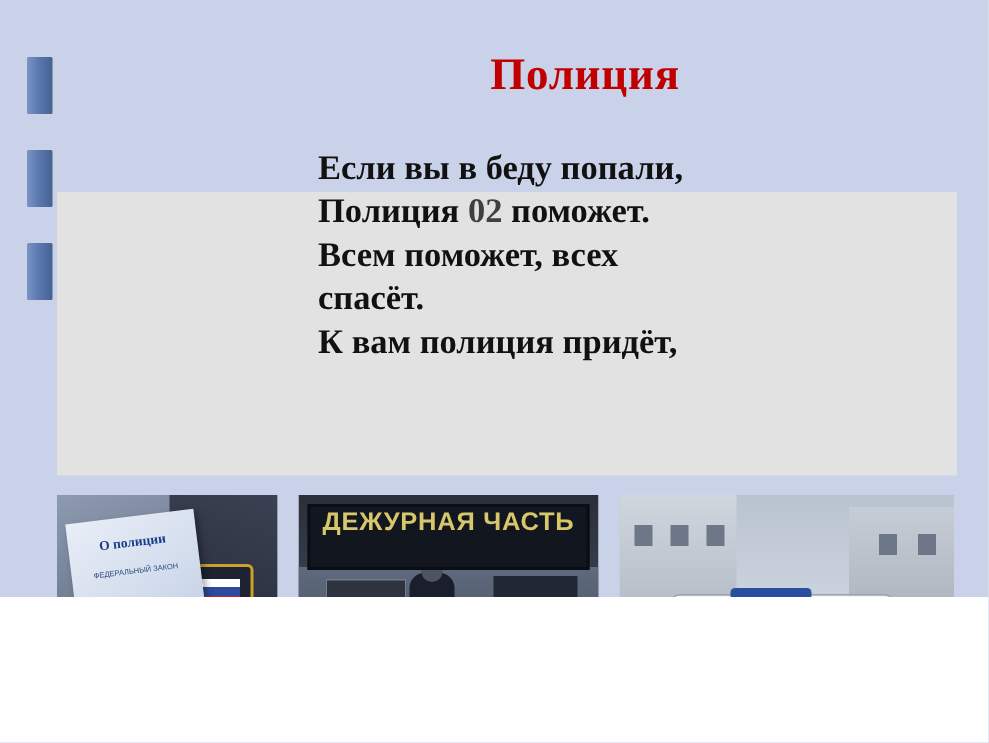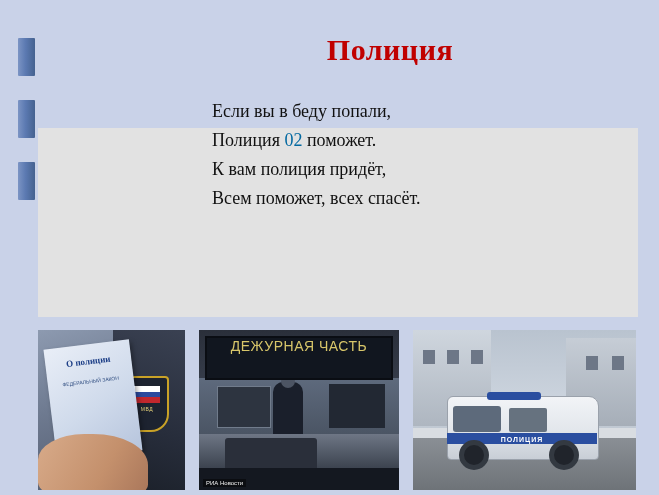--- a/index.html
+++ b/index.html
@@ -9,21 +9,21 @@
   body {
     width: 659px;
     height: 495px;
     font-family: "Liberation Serif", serif;
     background: #ffffff;
     overflow: hidden;
   }
   .slide {
     position: relative;
     width: 659px;
-    height: 495px;
+    height: 398px;
     background: #c9d2e8;
     box-sizing: border-box;
     overflow: hidden;
   }
   
   .deco-bar {
     position: absolute;
     left: 18px;
     width: 17px;
     height: 38px;
@@ -53,27 +53,27 @@
     width: 600px;
     height: 189px;
     background: #e2e2e2;
   }
 
   .poem {
     position: absolute;
     left: 212px;
     top: 97px;
     width: 250px;
-    font-size: 18px;
-    font-weight: normal;
+    font-size: 23px;
+    font-weight: bold;
     line-height: 29px;
     color: #111111;
   }
   .poem .phone {
-    color: #0369a1;
+    color: #404040;
   }
 
   .photos {
     position: absolute;
     left: 38px;
     top: 330px;
     width: 600px;
     height: 160px;
     display: flex;
     gap: 14px;
@@ -168,22 +168,22 @@
     position: absolute;
     left: 6px; top: 6px;
     right: 6px; height: 40px;
     background: #11161f;
     border: 2px solid #0a0d13;
   }
   .p2-board-txt {
     position: absolute;
     left: 0; right: 0; top: 8px;
     text-align: center;
-    font-size: 14px;
-    font-weight: normal;
+    font-size: 17px;
+    font-weight: bold;
     color: #d8c66a;
     font-family: "Liberation Sans", sans-serif;
     letter-spacing: 0.5px;
   }
   .p2-wall {
     position: absolute;
     left: 0; top: 48px; right: 0; height: 58px;
     background: linear-gradient(to bottom, #5e6a7d 0%, #4a5463 100%);
   }
   .p2-win {
@@ -338,22 +338,22 @@
   <div class="deco-bar b2"></div>
   <div class="deco-bar b3"></div>
 
   <div class="title">Полиция</div>
 
   <div class="text-panel"></div>
 
   <div class="poem">
     <div>Если вы в беду попали,</div>
     <div><span>Полиция </span><span class="phone">02</span><span> поможет.</span></div>
+    <div>Всем поможет, всех спасёт.</div>
     <div>К вам полиция придёт,</div>
-    <div>Всем поможет, всех спасёт.</div>
   </div>
 
   <div class="photos">
 
     <div class="photo p1">
       <div class="p1-bg"></div>
       <div class="p1-sleeve"></div>
       <div class="p1-patch"></div>
       <div class="p1-flag"></div>
       <div class="p1-patch-txt">МВД</div>

